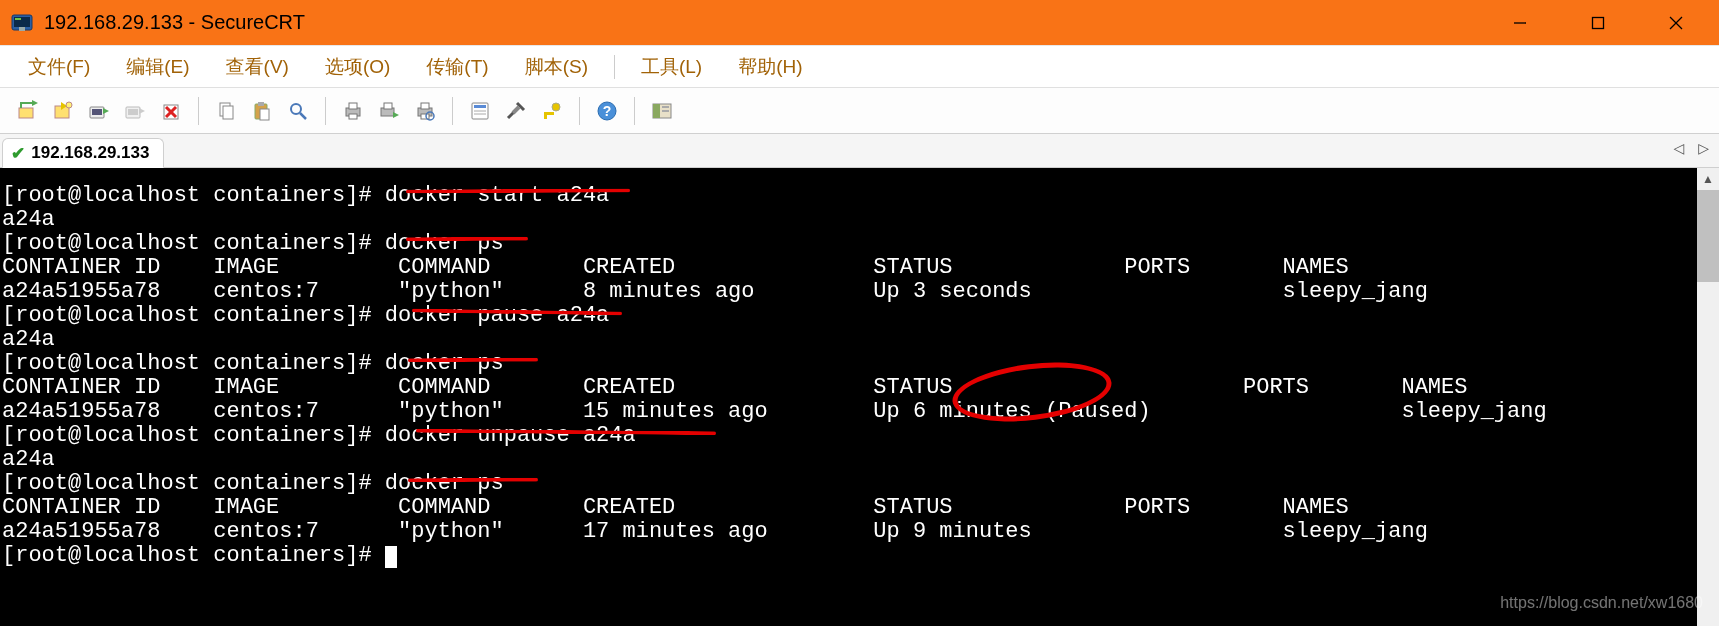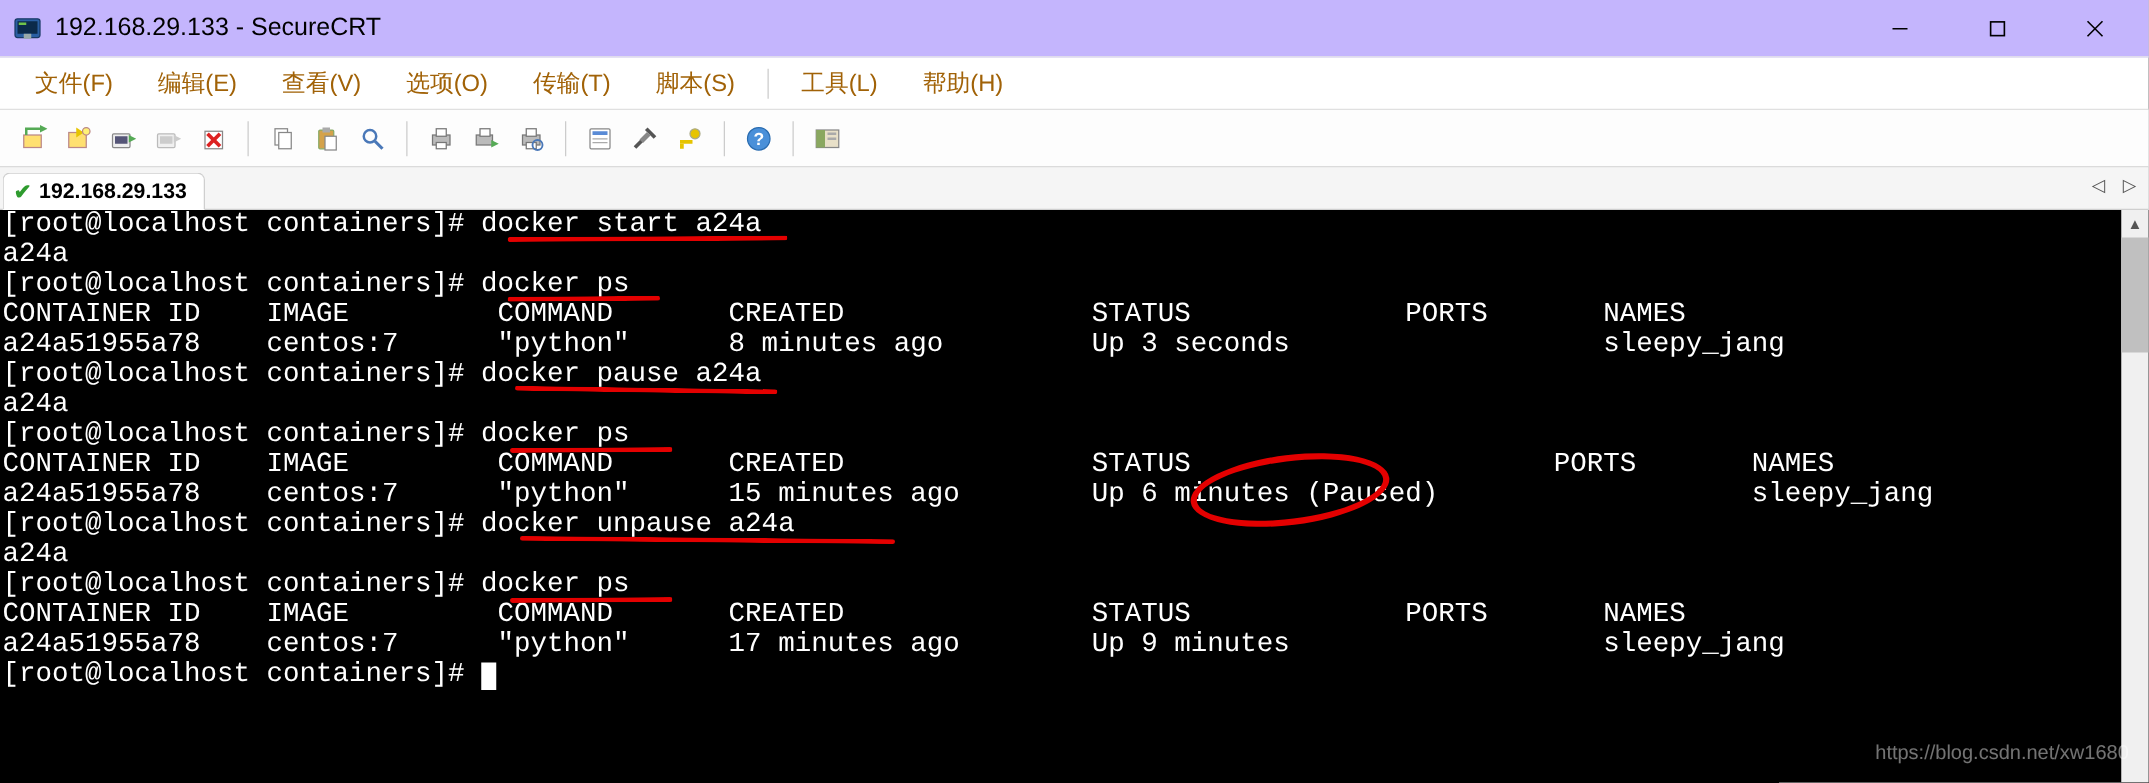--- a/index.html
+++ b/index.html
@@ -10,21 +10,21 @@
     height: 626px;
     overflow: hidden;
     position: relative;
   }
   
   .titlebar {
     height: 46px;
     display: flex;
     align-items: center;
     padding: 0 4px 0 10px;
-    background: #c4b5fd;
+    background: #f97316;
     border-bottom: 1px solid #e8e8e8;
   }
   .titlebar .app-icon {
     width: 24px; height: 24px;
     display:inline-flex;align-items:center;justify-content:center;
     margin-right: 10px;
   }
   .titlebar .title { font-size: 20px; color:#000; }
   .win-controls { margin-left:auto; display:flex; }
   .win-btn {
@@ -102,21 +102,21 @@
     background:#000;
     height: calc(626px - 46px - 42px - 46px - 34px);
     overflow:hidden;
   }
   .terminal {
     font-family: Consolas, "Courier New", monospace;
     font-size: 22px;
     line-height: 24px;
     color:#fff;
     white-space: pre;
-    padding: 0 2px;
+    padding: 16px 2px;
   }
   .scrollbar {
     position:absolute; right:0; top:0; bottom:0; width:22px;
     background:#f0f0f0;
     display:flex; flex-direction:column;
   }
   .scroll-thumb { background:#c0c0c0; flex:0 0 20%; margin-top:0; }
   .scroll-track { flex:1; }
   .scroll-arrow {
     height:22px; display:flex;align-items:center;justify-content:center;

